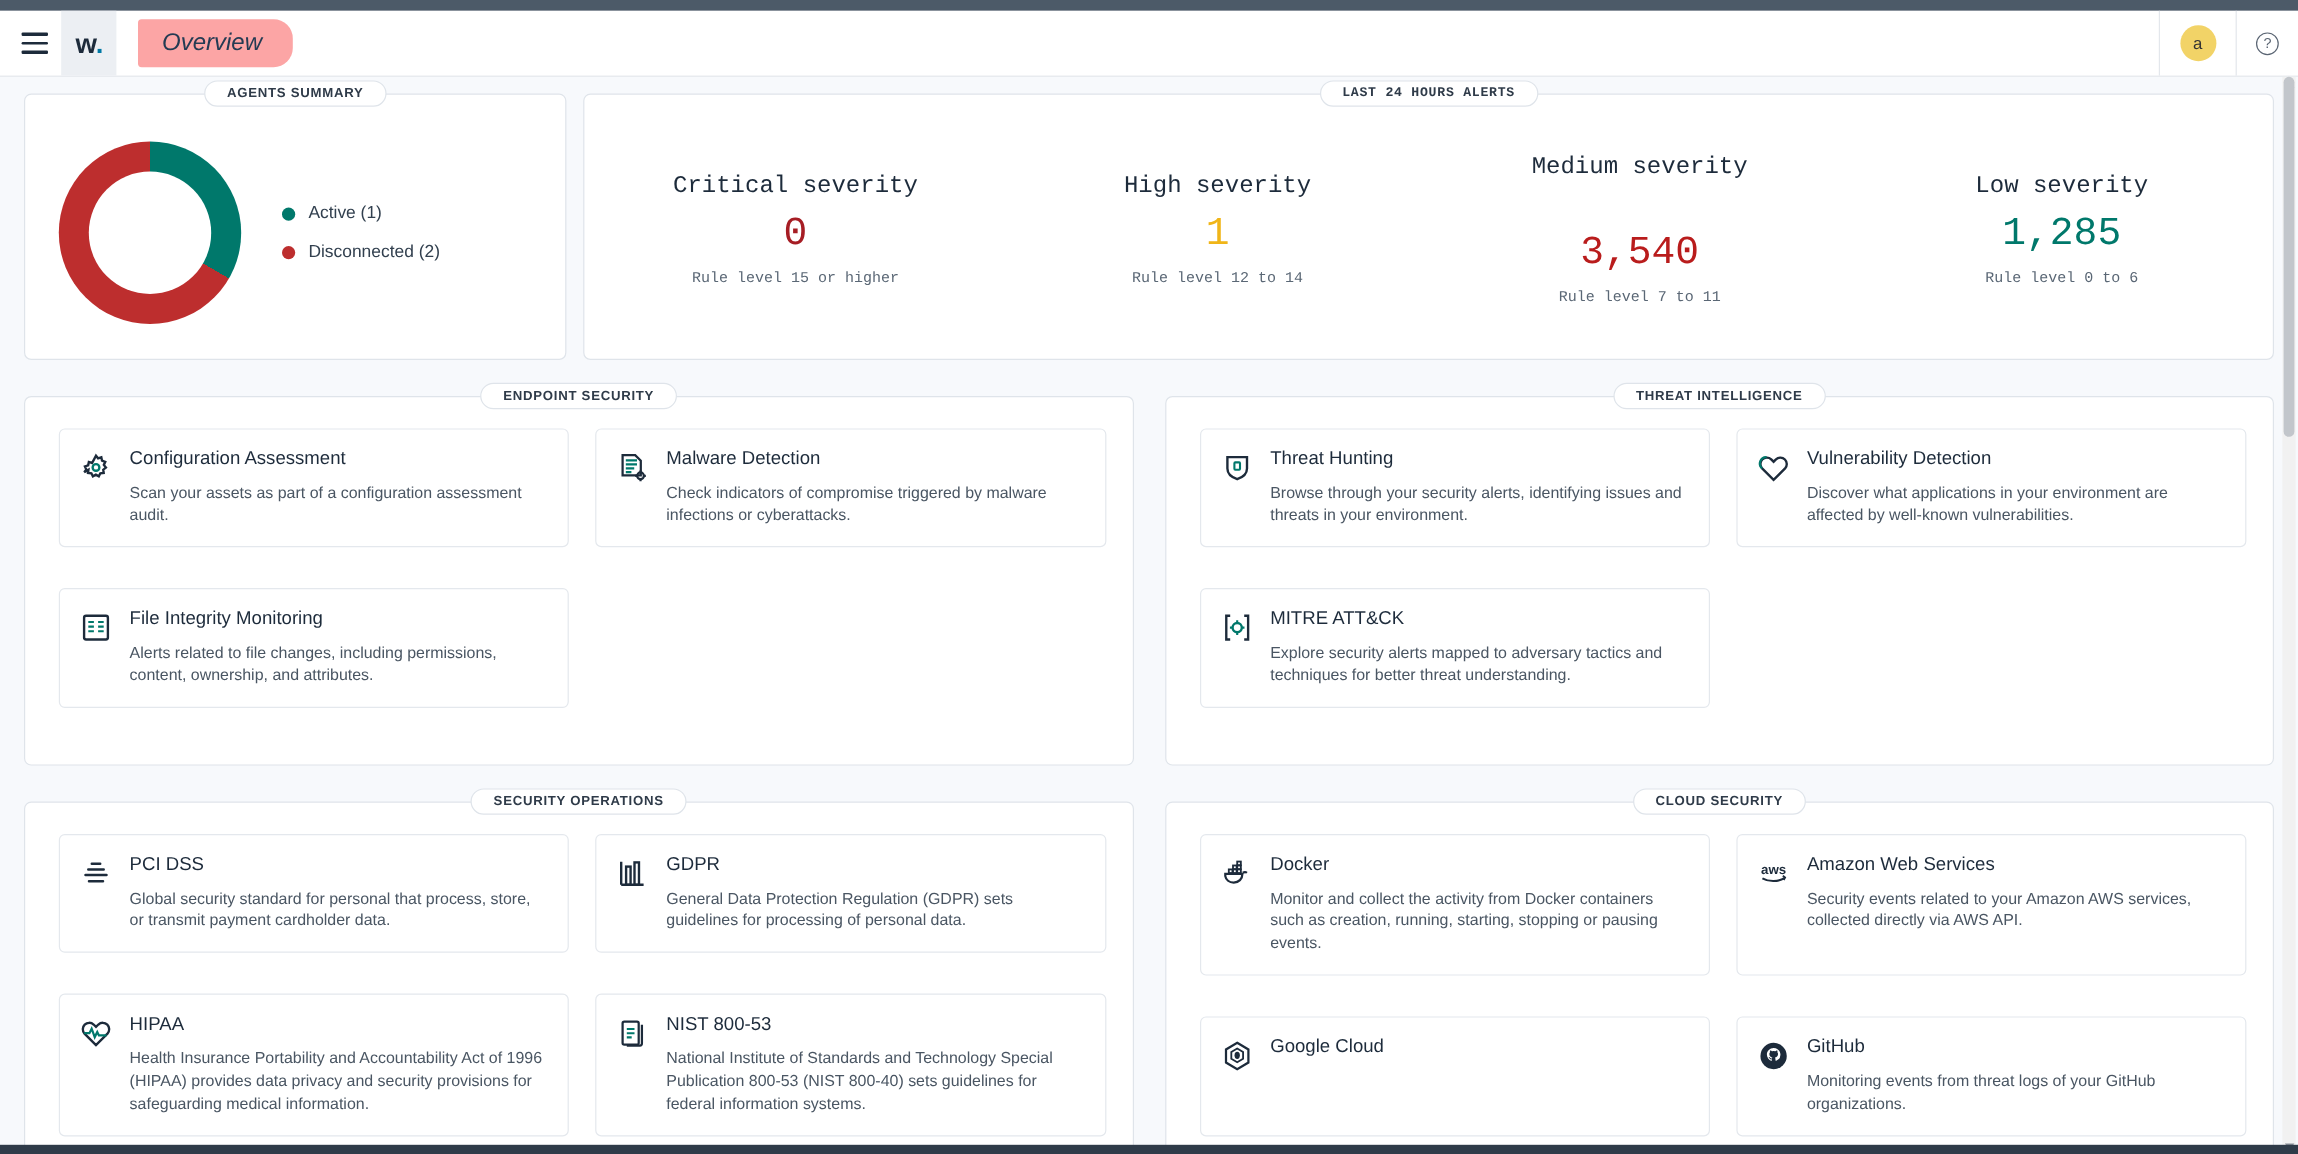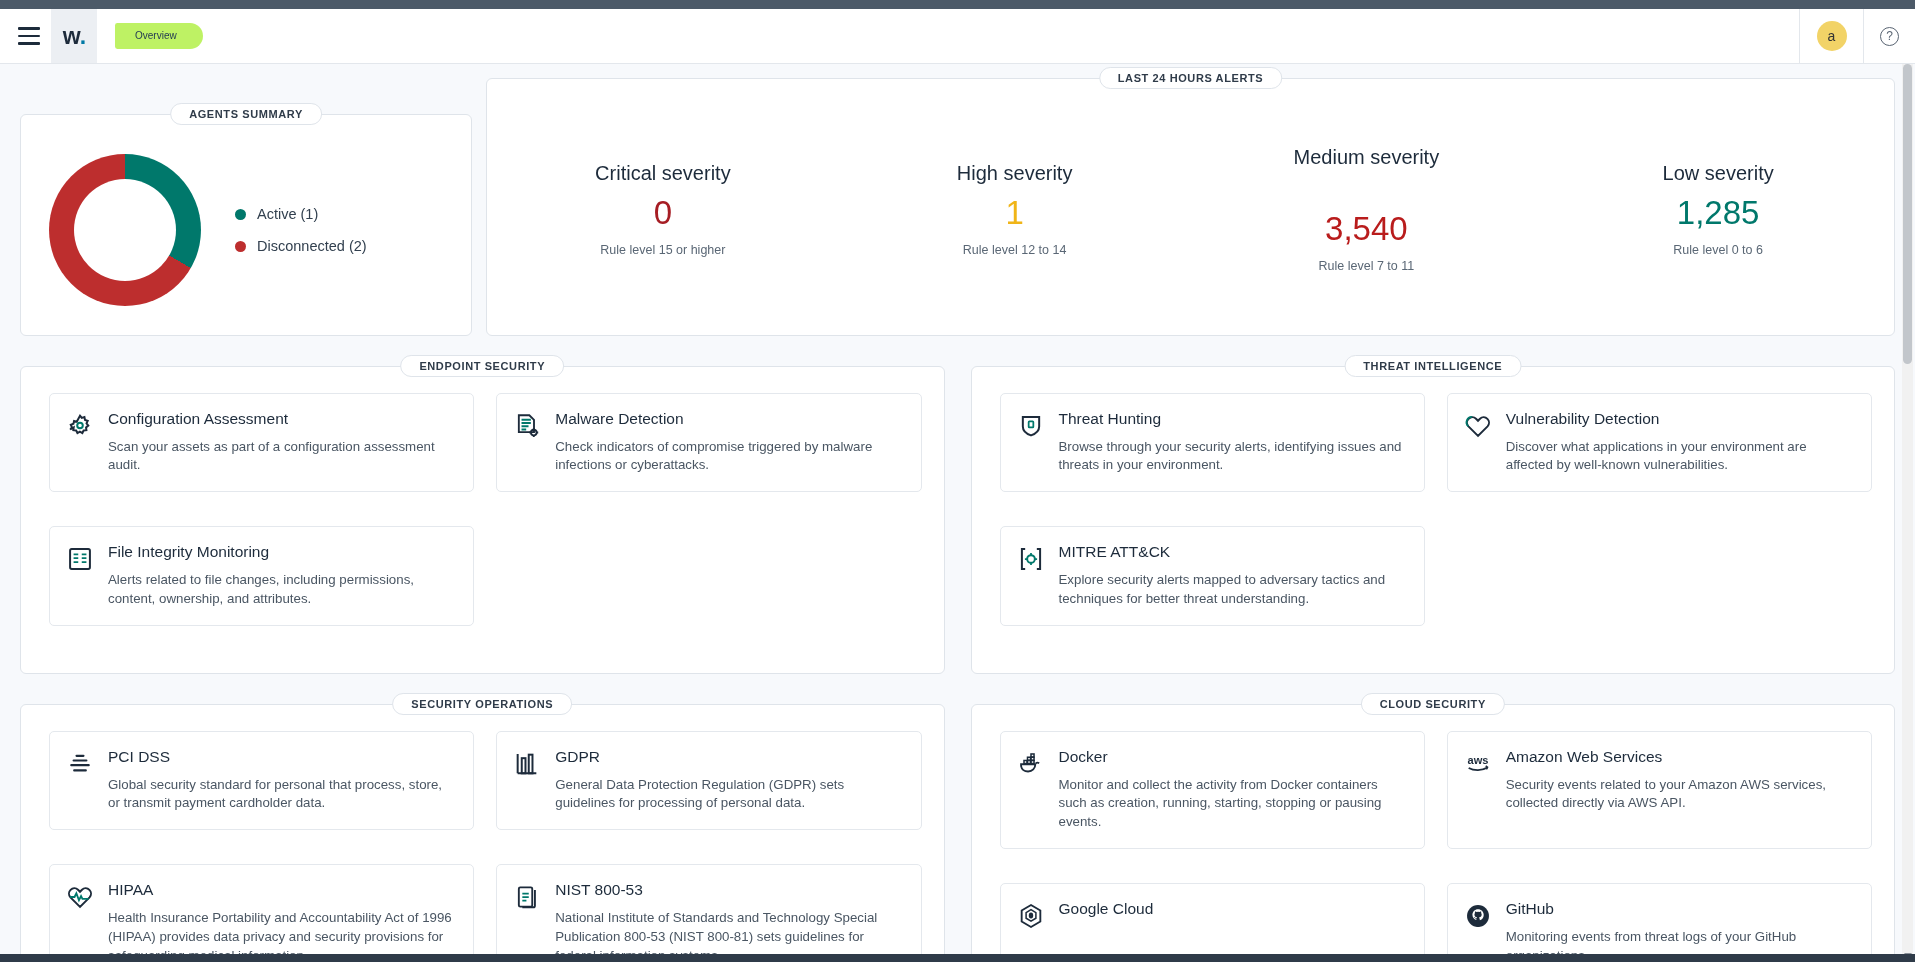--- a/index.html
+++ b/index.html
@@ -23,23 +23,23 @@
     align-items: center; gap: 5px; cursor: pointer; margin-left: 6px;
   }
   .hamburger span { display:block; width: 22px; height: 2.4px; background: #1d2b3b; border-radius: 1px; }
   .logo-box {
     width: 46px; background: #eceff3; display: flex; align-items: center;
     justify-content: center; font-size: 23px; font-weight: bold; letter-spacing: -1px;
   }
   .logo-dot { color: #0079a5; }
   .nav-tabs { display: flex; align-items: center; padding-left: 18px; }
   .tab {
-    background: #bef264; color: #243b53; font-size: 10px;
+    background: #fca5a5; color: #243b53; font-size: 20px;
     padding: 6px 26px 6px 20px; border-radius: 3px 16px 16px 3px;
-    cursor: pointer; line-height: 1.4;
+    cursor: pointer; line-height: 1.4; font-style: italic;
   }
   .topbar-right {
     margin-left: auto; display: flex; align-items: center; height: 100%;
   }
   .avatar-cell, .help-cell {
     height: 100%; display: flex; align-items: center; justify-content: center;
     border-left: 1px solid #e3e7ec; cursor: pointer;
   }
   .avatar-cell { width: 64px; }
   .help-cell { width: 52px; }
@@ -69,21 +69,21 @@
   .panel-title {
     position: absolute; top: -12px; left: 50%; transform: translateX(-50%);
     background: #ffffff; border: 1px solid #dfe4ea; border-radius: 14px;
     font-size: 11px; font-weight: bold; letter-spacing: .6px;
     color: #2f3b49; padding: 4px 18px; white-space: nowrap; z-index: 3;
   }
 
   
   .row1 { display: flex; gap: 14px; align-items: flex-end; }
   .agents-panel { width: 452px; height: 222px; }
-  .alerts-panel { flex: 1; height: 258px; }
+  .alerts-panel { flex: 1; height: 222px; font-family: Liberation Mono, monospace; }
 
   .agents-body { display: flex; align-items: center; height: 100%; padding: 10px 0 0 28px; }
   .donut { width: 152px; height: 152px; border-radius: 50%; position: relative; flex: none; }
   .donut::after {
     content: ""; position: absolute; inset: 25px; background: #fff; border-radius: 50%;
   }
   .legend { margin-left: 34px; display: flex; flex-direction: column; gap: 16px; }
   .legend-item { display: flex; align-items: center; font-size: 14.5px; color: #32404f; }
   .legend-dot { width: 11px; height: 11px; border-radius: 50%; margin-right: 11px; flex: none; }
 
@@ -360,21 +360,21 @@
           <div class="card tall">
             <div class="card-icon">
               <svg viewBox="0 0 24 24" fill="none" stroke="#1d2b3b" stroke-width="1.6">
                 <rect x="5" y="3.8" width="11.5" height="16.4" rx="1.2"></rect>
                 <path d="M18.8 6v13.4a1.4 1.4 0 01-1.4 1.4H8"></path>
                 <path d="M8 9h5.5M8 12h5.5M8 15h3.5" stroke="#00786b" stroke-width="1.5"></path>
               </svg>
             </div>
             <div class="card-text">
               <div class="card-title">NIST 800-53</div>
-              <div class="card-desc">National Institute of Standards and Technology Special Publication 800-53 (NIST 800-81) sets guidelines for federal information systems.</div>
+              <div class="card-desc">National Institute of Standards and Technology Special Publication 800-53 (NIST 800-40) sets guidelines for federal information systems.</div>
             </div>
           </div>
 
         </div>
       </div>
     </div>
 
     <div class="grid-col">
       <div class="panel module-panel panel-ops">
         <div class="panel-title">CLOUD SECURITY</div>

